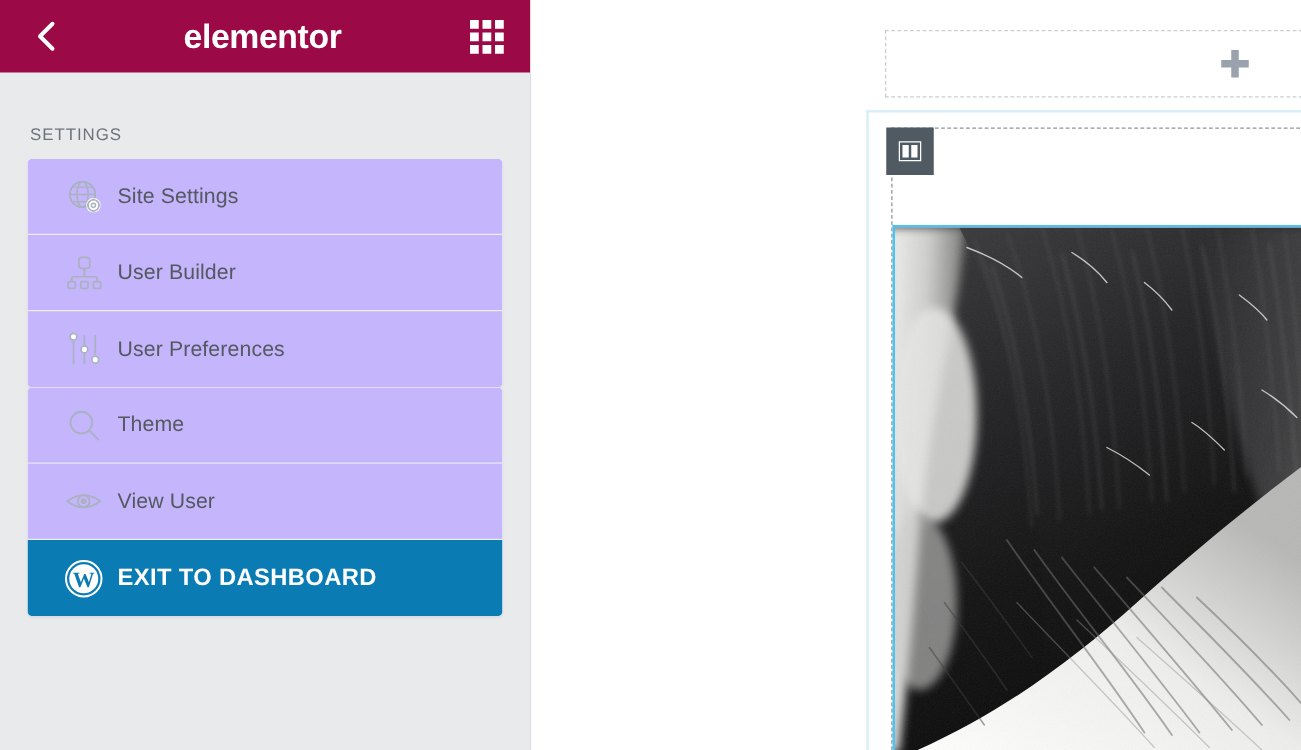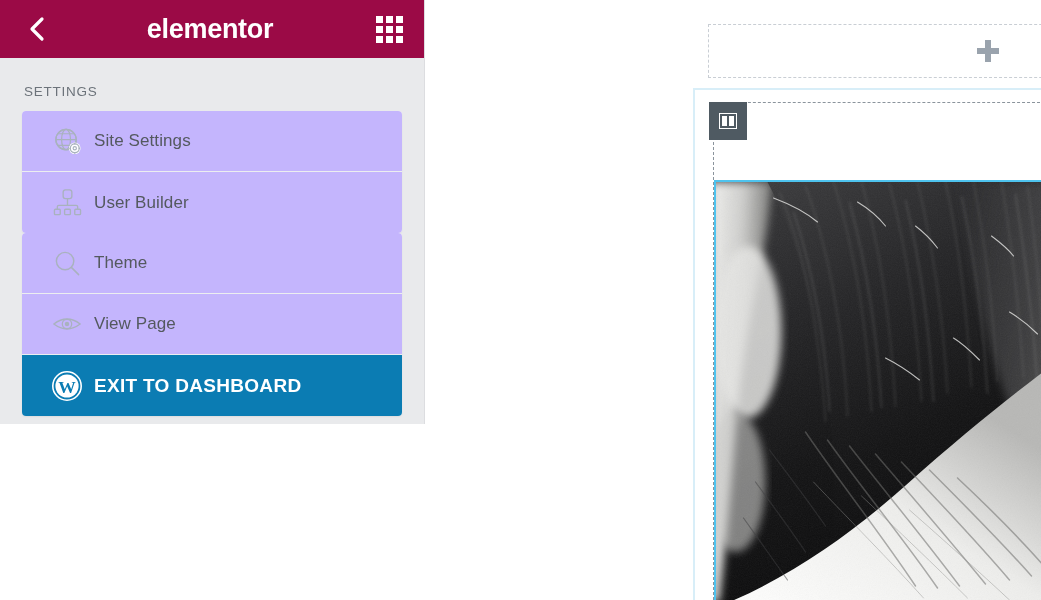--- a/index.html
+++ b/index.html
@@ -7,21 +7,21 @@
   html, body {
     width: 1041px; height: 600px;
     overflow: hidden;
     font-family: "Liberation Sans", sans-serif;
     background: #ffffff;
   }
   #app { position: relative; width: 1041px; height: 600px; display: flex; }
 
   
   .panel {
-    width: 425px; height: 424px;
+    width: 425px; height: 600px;
     background: #e9eaec;
     display: flex; flex-direction: column;
     position: relative;
     flex: 0 0 425px;
     border-right: 1px solid #dcdde0;
   }
   .panel-header {
     height: 58px;
     background: #9b0a46;
     display: flex; align-items: center;
@@ -49,21 +49,21 @@
     cursor: pointer;
   }
   .grid-glyph {
     display: grid;
     grid-template-columns: repeat(3, 7px);
     grid-template-rows: repeat(3, 7px);
     gap: 3px;
   }
   .grid-glyph i { background: #ffffff; display: block; }
 
-  .panel-body { flex: 1; padding: 0 22px; overflow: hidden; }
+  .panel-body { flex: 1; padding: 16px 22px; overflow: hidden; }
 
   .section-label {
     font-size: 13.5px;
     color: #6c737a;
     letter-spacing: 0.75px;
     text-transform: uppercase;
     padding: 26px 2px 12px 2px;
   }
   .menu-card {
     background: #ffffff;
@@ -237,20 +237,36 @@
               <line x1="15" y1="11" x2="15" y2="18" stroke="#a9b2be" stroke-width="1.4"></line>
               <path d="M4.5,22 L4.5,19.4 Q4.5,18 6,18 L24,18 Q25.5,18 25.5,19.4 L25.5,22" fill="none" stroke="#a9b2be" stroke-width="1.4"></path>
               <rect x="1.5" y="22" width="6" height="5.6" rx="1" fill="none" stroke="#a9b2be" stroke-width="1.4"></rect>
               <rect x="12" y="22" width="6" height="5.6" rx="1" fill="none" stroke="#a9b2be" stroke-width="1.4"></rect>
               <rect x="22.5" y="22" width="6" height="5.6" rx="1" fill="none" stroke="#a9b2be" stroke-width="1.4"></rect>
             </svg>
           </span>
           <span class="mi-label">User Builder</span>
         </div>
 
+        <div class="menu-item">
+          <span class="mi-icon">
+            <svg width="29" height="29" viewBox="0 0 30 30">
+              <g stroke="#a9b2be" stroke-width="1.4" fill="none">
+                <line x1="6" y1="7.5" x2="6" y2="27"></line>
+                <circle cx="6" cy="4.5" r="2.8" fill="#ffffff"></circle>
+                <line x1="15" y1="3" x2="15" y2="12"></line>
+                <line x1="15" y1="18" x2="15" y2="27"></line>
+                <circle cx="15" cy="15" r="2.8" fill="#ffffff"></circle>
+                <line x1="24" y1="3" x2="24" y2="20"></line>
+                <circle cx="24" cy="23.5" r="2.8" fill="#ffffff"></circle>
+              </g>
+            </svg>
+          </span>
+          <span class="mi-label">User Preferences</span>
+        </div>
       </div>
 
       <div class="menu-card">
 
         <div class="menu-item">
           <span class="mi-icon">
             <svg width="29" height="29" viewBox="0 0 30 30">
               <circle cx="12.5" cy="12.5" r="9" fill="none" stroke="#a9b2be" stroke-width="1.5"></circle>
               <line x1="19" y1="19" x2="26.5" y2="26.5" stroke="#a9b2be" stroke-width="1.5" stroke-linecap="round"></line>
             </svg>
@@ -259,21 +275,21 @@
         </div>
 
         <div class="menu-item">
           <span class="mi-icon">
             <svg width="30" height="24" viewBox="0 0 32 24">
               <path d="M2,12 Q16,1.5 30,12 Q16,22.5 2,12 Z" fill="none" stroke="#a9b2be" stroke-width="1.5"></path>
               <circle cx="16" cy="12" r="5" fill="none" stroke="#a9b2be" stroke-width="1.4"></circle>
               <circle cx="16" cy="12" r="2.4" fill="#a9b2be"></circle>
             </svg>
           </span>
-          <span class="mi-label">View Page</span>
+          <span class="mi-label">View User</span>
         </div>
 
         <div class="menu-item is-primary">
           <span class="mi-icon">
             <svg width="32" height="32" viewBox="0 0 32 32">
               <circle cx="16" cy="16" r="14.2" fill="none" stroke="#ffffff" stroke-width="1.6"></circle>
               <circle cx="16" cy="16" r="11.6" fill="#ffffff"></circle>
               <text x="16" y="22.6" text-anchor="middle" font-family="Liberation Serif, serif" font-size="17.5" font-weight="bold" fill="#0b7cb3">W</text>
             </svg>
           </span>

